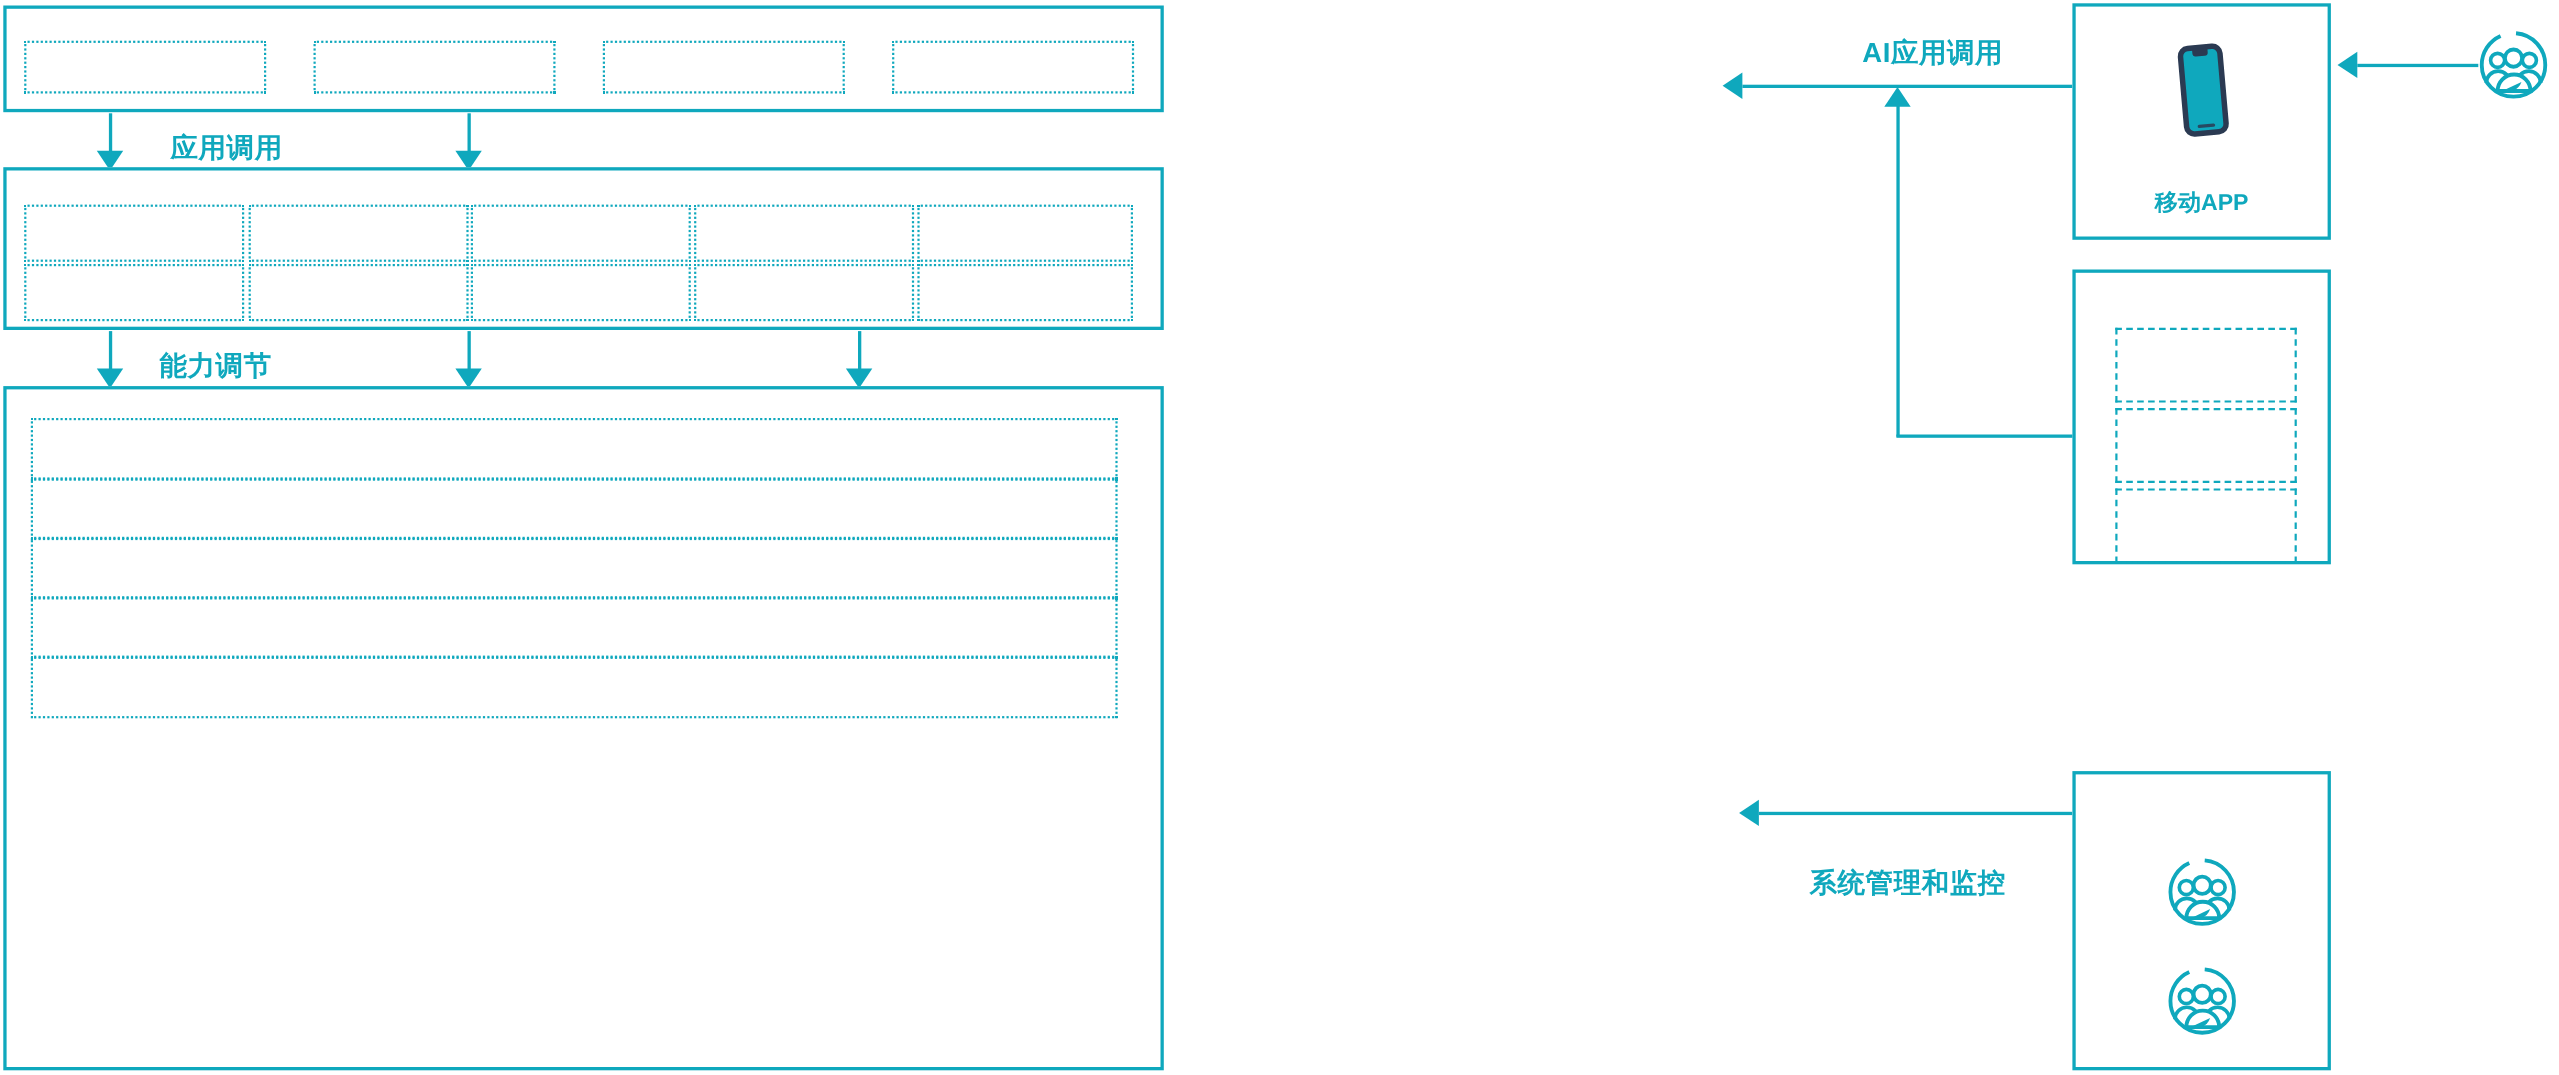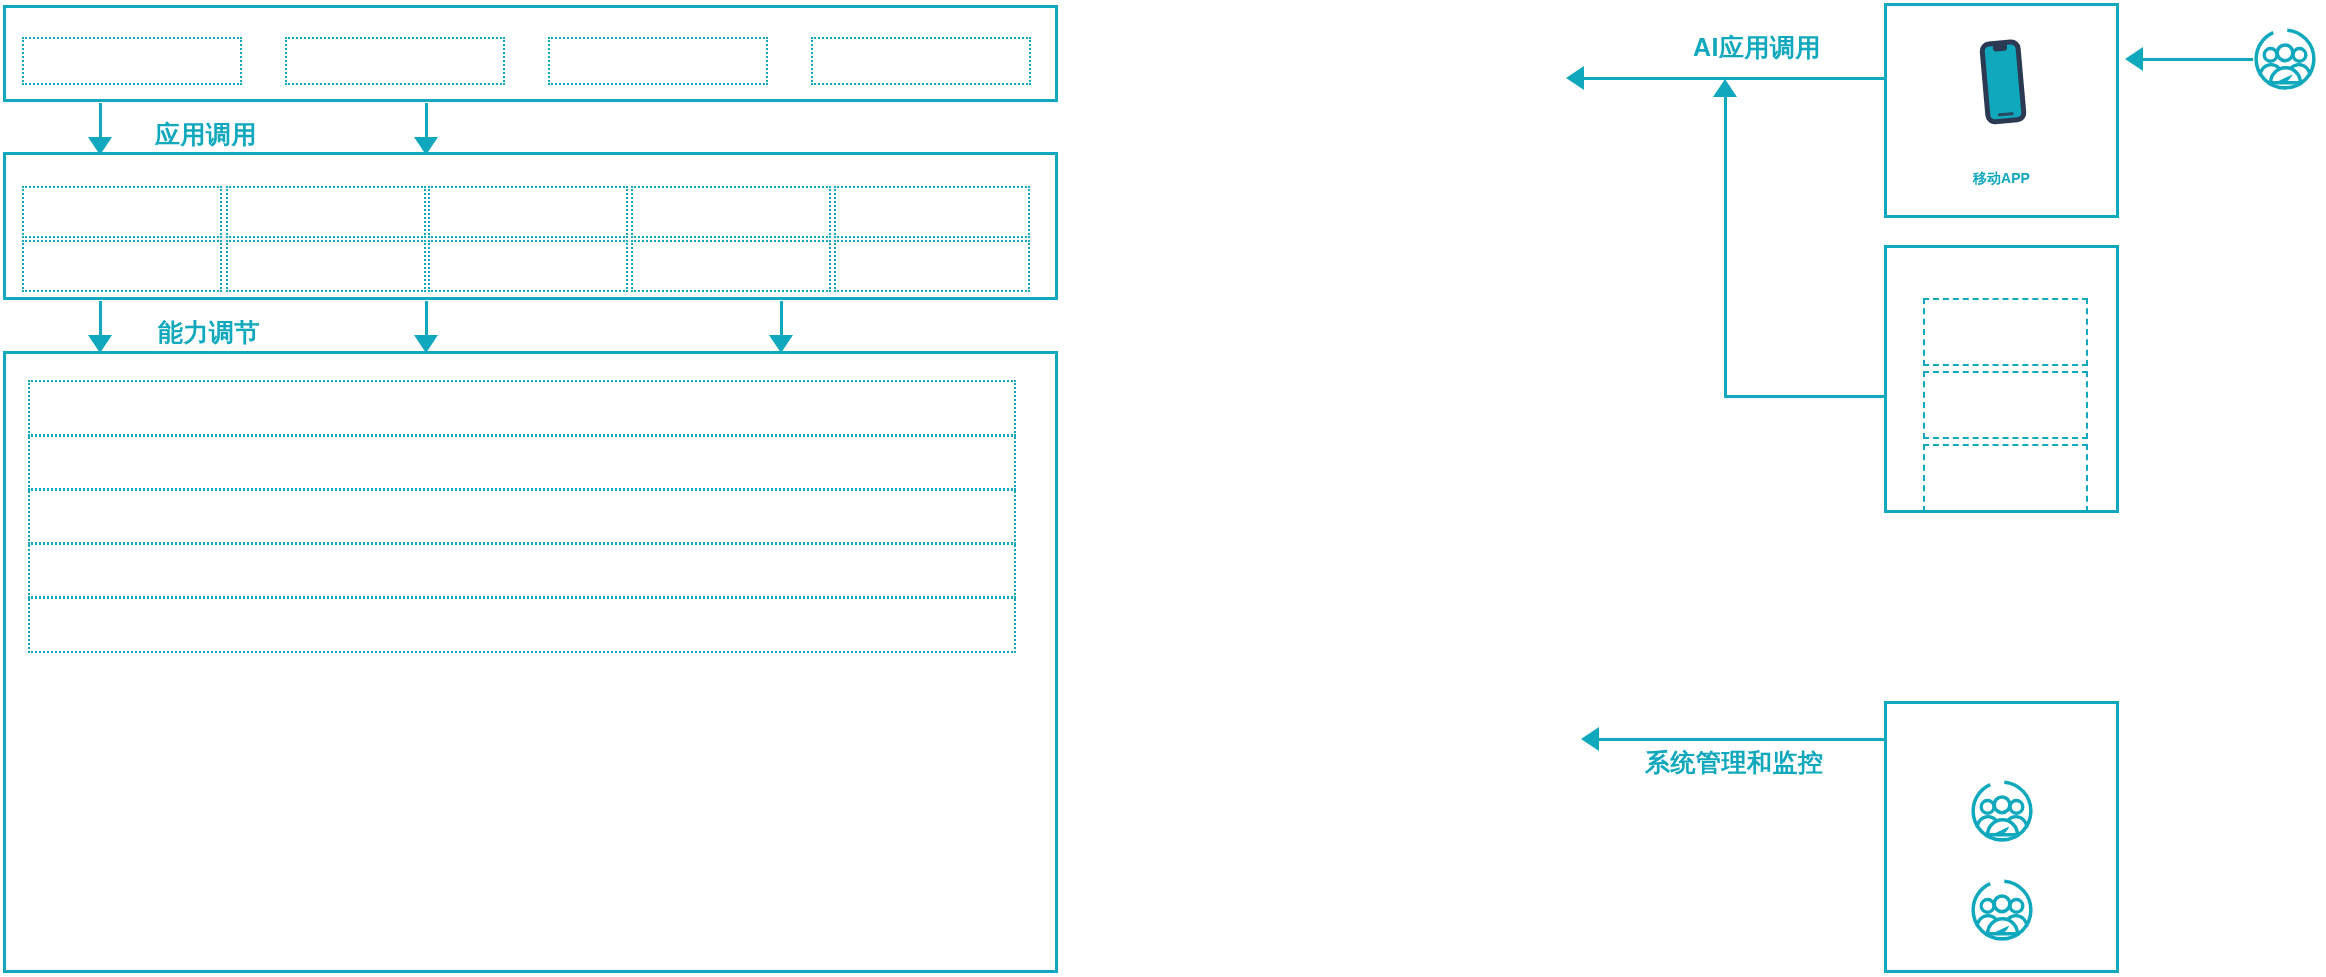--- a/index.html
+++ b/index.html
@@ -38,21 +38,21 @@
     position:absolute;
     color:#0FA8BD;
     font-size:25px;
     font-weight:bold;
     white-space:nowrap;
     letter-spacing:.5px;
   }
   .caption{
     position:absolute;
     color:#0FA8BD;
-    font-size:14px;
+    font-size:21px;
     font-weight:bold;
     white-space:nowrap;
     text-align:center;
   }
 
   
   .vline{
     position:absolute;
     width:3px;
     background:#0FA8BD;
@@ -136,21 +136,21 @@
     <span></span></div>
   <div class="dotted-box" style="left:834px; top:240px; width:196px; height:52px;">
     <span></span></div>
 
   <div class="vline" style="left:99px; top:301px; height:36px;"></div>
   <div class="arrow-down" style="left:88px; top:335px;"></div>
   <div class="vline" style="left:425px; top:301px; height:36px;"></div>
   <div class="arrow-down" style="left:414px; top:335px;"></div>
   <div class="vline" style="left:780px; top:301px; height:36px;"></div>
   <div class="arrow-down" style="left:769px; top:335px;"></div>
-  <div class="lbl" style="left:158px; top:316px;">能力调节</div>
+  <div class="lbl" style="left:145px; top:316px;">能力调节</div>
 
   <div class="solid-panel" style="left:3px; top:351px; width:1055px; height:622px;">
   </div>
   <div class="dotted-box" style="left:28px; top:380px; width:988px; height:57px;">
     <span></span></div>
   <div class="dotted-box" style="left:28px; top:434px; width:988px; height:57px;">
     <span></span></div>
   <div class="dotted-box" style="left:28px; top:488px; width:988px; height:57px;">
     <span></span></div>
   <div class="dotted-box" style="left:28px; top:542px; width:988px; height:57px;">
@@ -202,21 +202,21 @@
   </div>
   <div class="dashed-box" style="left:1923px; top:298px; width:165px; height:68px;">
     <span></span></div>
   <div class="dashed-box" style="left:1923px; top:371px; width:165px; height:68px;">
     <span></span></div>
   <div class="dashed-box" style="left:1923px; top:444px; width:165px; height:68px;">
     <span></span></div>
 
   <div class="hline" style="left:1599px; top:738px; width:285px;"></div>
   <div class="arrow-left" style="left:1581px; top:727px;"></div>
-  <div class="lbl" style="left:1645px; top:746px;">系统管理和监控</div>
+  <div class="lbl" style="left:1645px; top:786px;">系统管理和监控</div>
 
   <div class="solid-panel" style="left:1884px; top:701px; width:235px; height:272px;">
   </div>
   <div class="icon-wrap" style="left:1969px; top:778px; width:66px; height:66px;">
     <svg width="66" height="66" viewBox="0 0 64 64">
       <circle cx="32" cy="32" r="28" fill="none" stroke="#0FA8BD" stroke-width="3.4" stroke-dasharray="150 14" stroke-dashoffset="30"></circle>
       <circle cx="18" cy="28" r="6.2" fill="none" stroke="#0FA8BD" stroke-width="3.2"></circle>
       <path d="M8 48 a10.5 10.5 0 0 1 21 0" fill="none" stroke="#0FA8BD" stroke-width="3.2"></path>
       <circle cx="46" cy="28" r="6.2" fill="none" stroke="#0FA8BD" stroke-width="3.2"></circle>
       <path d="M35 48 a10.5 10.5 0 0 1 21 0" fill="none" stroke="#0FA8BD" stroke-width="3.2"></path>

